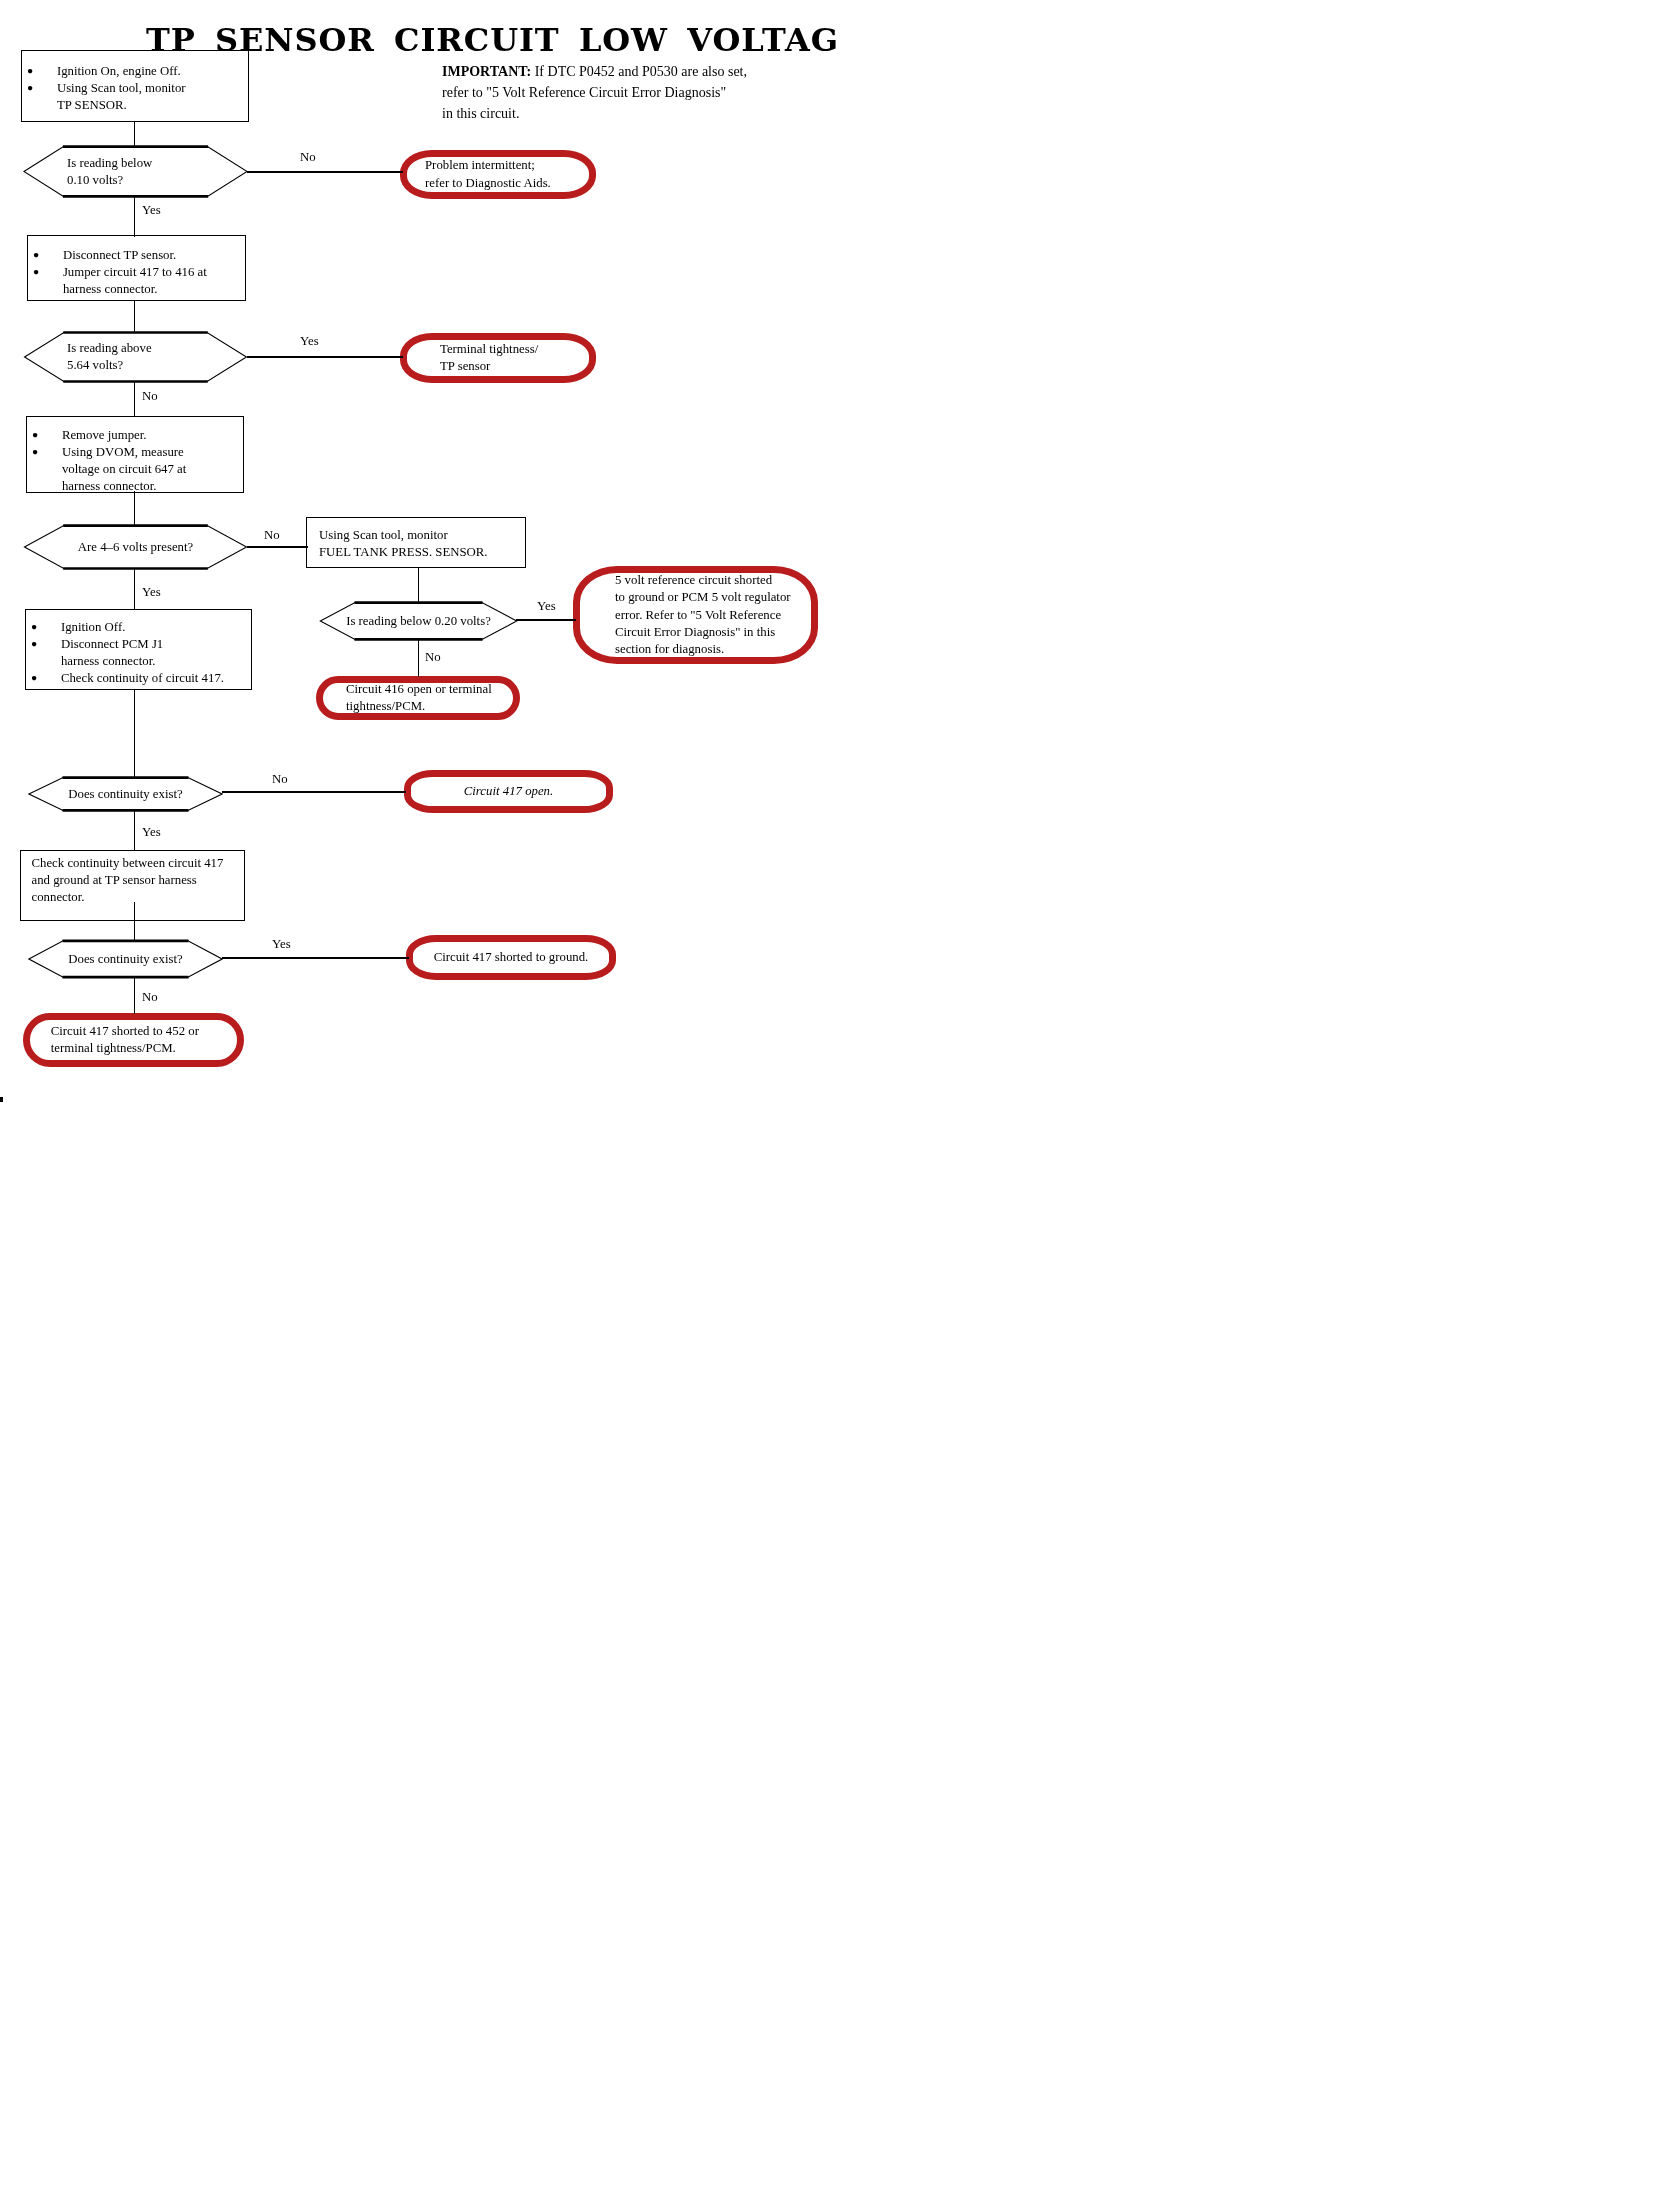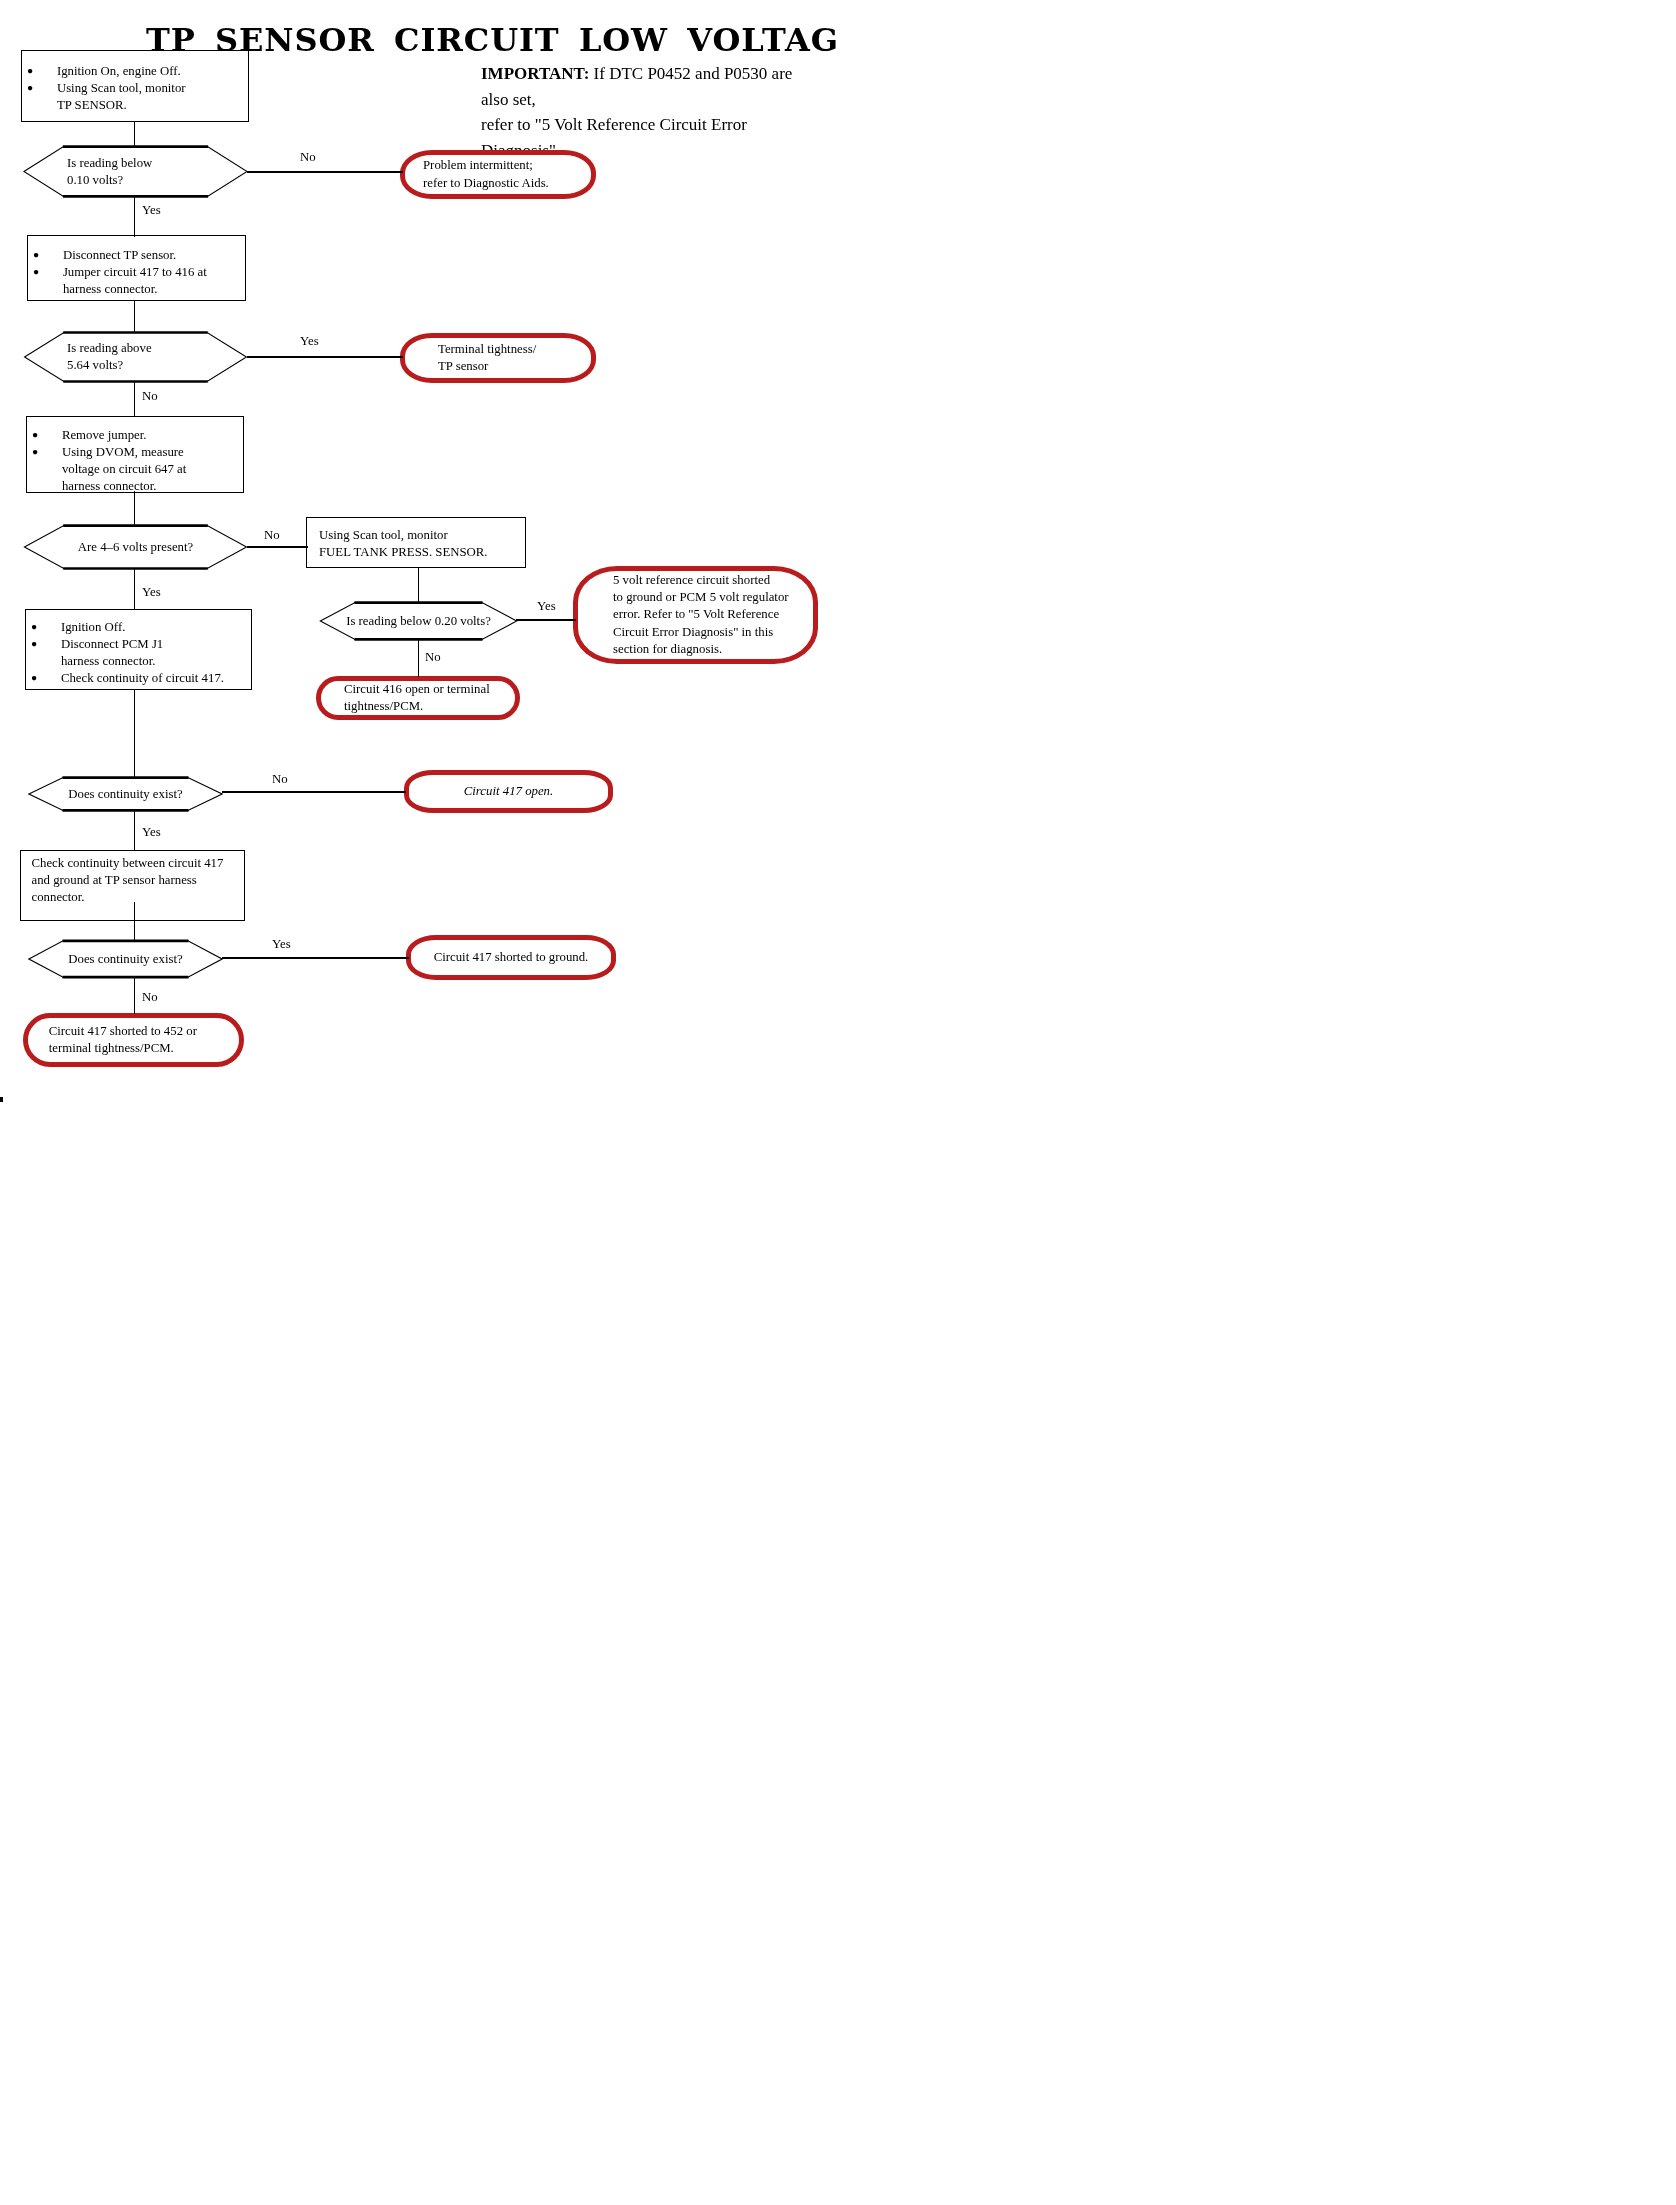--- a/index.html
+++ b/index.html
@@ -2,41 +2,41 @@
 <html style="font-size:9.7px"><head>
 <meta charset="utf-8">
 <style>
   html,body{margin:0;padding:0;background:#fff;}
   #page{position:relative;width:838px;height:1103px;background:#ffffff;overflow:hidden;
         font-family:"Liberation Serif","DejaVu Serif",serif;color:#000;}
 
   .title{position:absolute;left:146px;top:20.7px;font-family:"DejaVu Serif","Liberation Serif",serif;
          font-size:32px;font-weight:700;letter-spacing:0.9px;word-spacing:7.3px;white-space:nowrap;}
 
-  .important{position:absolute;left:442px;top:61px;width:340px;font-size:17px;line-height:1.5;margin-left:39px;}
+  .important{position:absolute;left:442px;top:61px;width:340px;font-size:14px;line-height:1.5;}
   .important b{font-weight:700;}
 
   
   .pbox{position:absolute;border:1.8px solid #000;background:#fff;box-sizing:border-box;
         font-size:12.8px;line-height:1.33;}
   .brow{display:flex;align-items:flex-start;}
   .bul{width:30px;flex:0 0 30px;padding-left:4.9px;font-size:10.3px;line-height:1.6;}
   .btxt{flex:1;white-space:pre-line;}
   .plain{white-space:pre-line;}
 
   
   .hex{position:absolute;}
   .hex svg{position:absolute;left:0;top:0;}
   .hextext{position:relative;z-index:1;width:100%;height:100%;box-sizing:border-box;
            display:flex;align-items:center;justify-content:center;text-align:center;
            font-size:12.8px;line-height:1.3;white-space:pre-line;}
   .hex-left .hextext{justify-content:flex-start;text-align:left;padding-left:44px;}
 
   
-  .oval{position:absolute;border:5px solid #b91c1c;background:#fff;box-sizing:border-box;
+  .oval{position:absolute;border:7px solid #b91c1c;background:#fff;box-sizing:border-box;
         display:flex;align-items:center;justify-content:center;text-align:center;
         font-size:12.8px;line-height:1.33;white-space:pre-line;}
   .oval-left{justify-content:flex-start;text-align:left;}
 
   
   .vline{position:absolute;width:1.2px;background:#000;}
   .hline{position:absolute;height:2.4px;background:#000;}
 
   .edge-label{position:absolute;font-size:12.8px;white-space:nowrap;}
 

